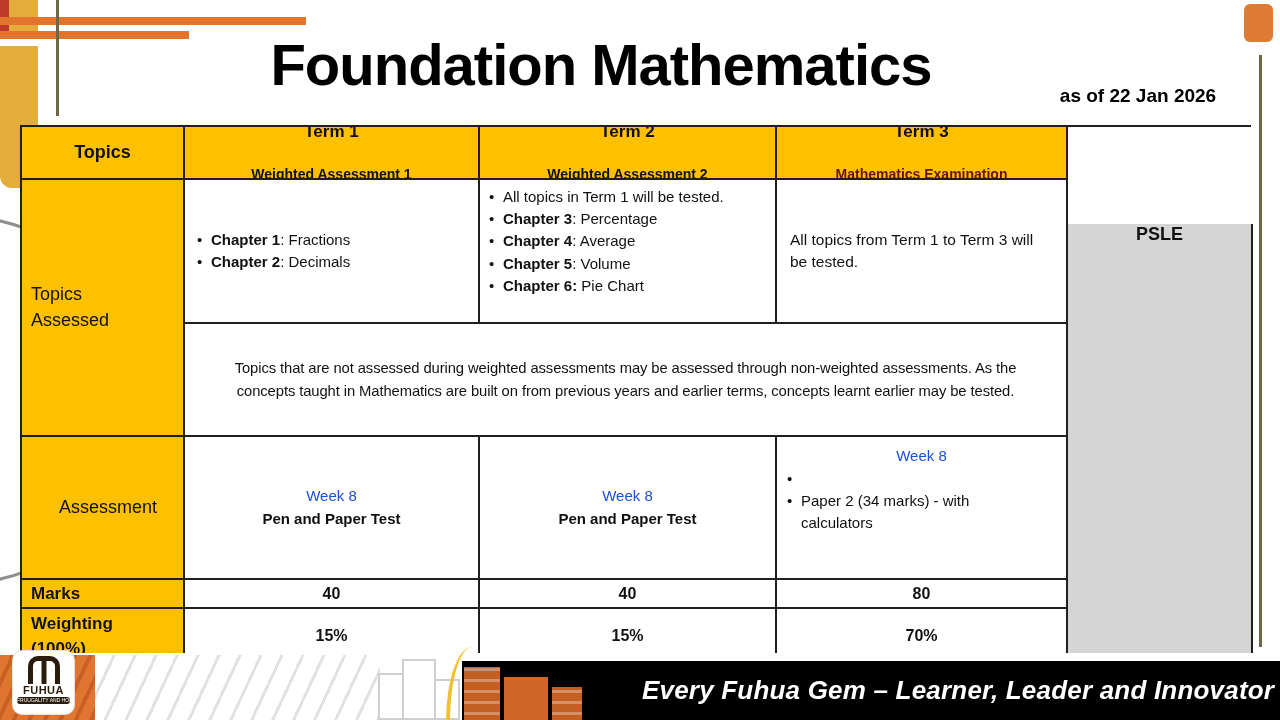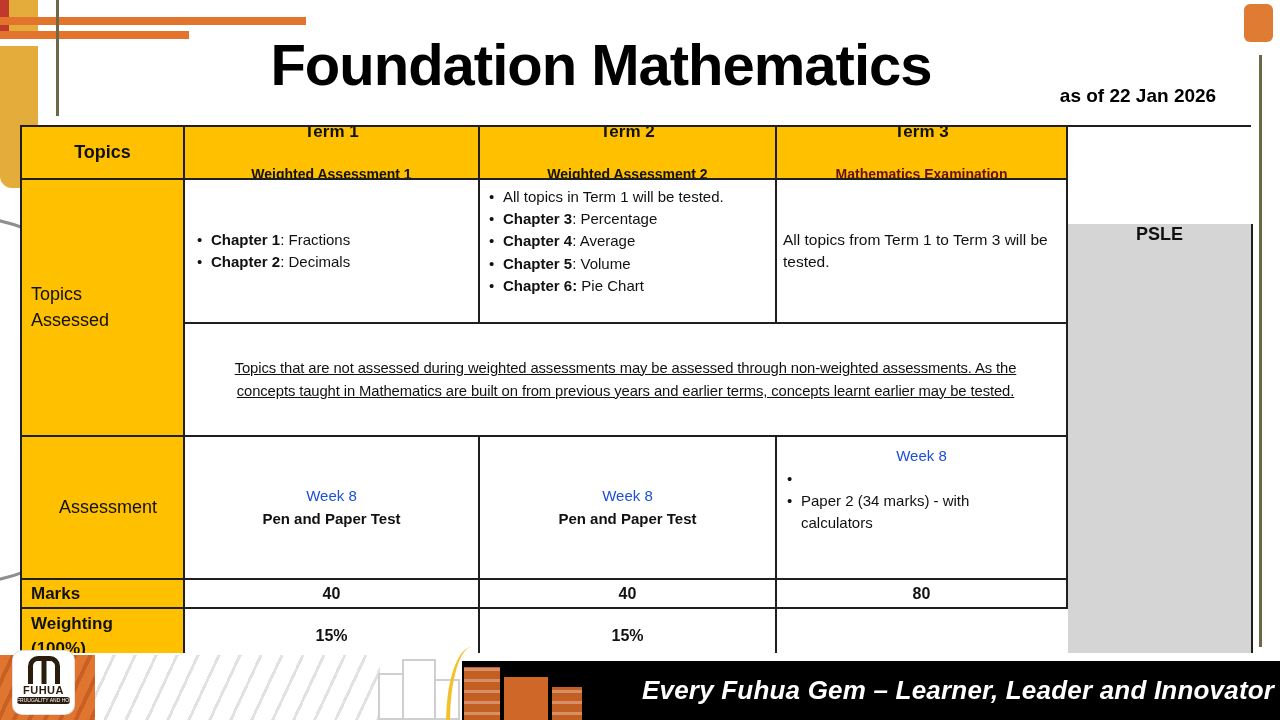--- a/index.html
+++ b/index.html
@@ -40,30 +40,30 @@
   .hdr .s{font-size:14px;margin-top:24px;}
   .sub-red{color:#661111;}
   .hdr-topics{display:flex;align-items:center;justify-content:center;font-weight:bold;font-size:18px;}
 
   .label-cell{display:flex;flex-direction:column;justify-content:center;padding-left:9px;
               font-size:18px;line-height:1.4;}
   .label-bold{font-weight:bold;font-size:17px;}
 
   .topics-label{grid-column:1;grid-row:2/4;}
   .note-cell{grid-column:2/5;grid-row:3;display:flex;align-items:center;justify-content:flex-end;
-             text-align:center;font-size:14.8px;line-height:1.55;padding:4px 34px;letter-spacing:-0.1px;text-decoration:underline;}
+             text-align:center;font-size:14.8px;line-height:1.55;padding:4px 34px;letter-spacing:-0.1px;}
   .psle-cell{grid-column:5;grid-row:2/7;display:flex;align-items:flex-start;justify-content:center;
              font-size:18px;font-weight:bold;margin-top:44px;}
 
   .bullets{list-style:none;margin:0;padding:6px 6px 6px 9px;font-size:15px;line-height:1.48;}
   .bullets li{display:flex;}
   .bullets .mk{width:14px;flex:0 0 14px;}
   .cell-vcenter{display:flex;flex-direction:column;justify-content:center;}
   .t1-topics .bullets{padding-left:12px;}
-  .t3-topics{display:flex;align-items:center;padding:0 6px;font-size:15.5px;line-height:1.45;}
+  .t3-topics{display:flex;align-items:center;padding:0 13px;font-size:15.5px;line-height:1.45;}
 
   .assess{display:flex;flex-direction:column;justify-content:center;align-items:center;
           font-size:15px;line-height:1.5;text-align:center;}
   .assess .wk{color:#1d4ed8;font-weight:normal;}
   .assess .tp{font-weight:bold;}
   .assess3{justify-content:flex-start;padding-top:8px;}
   .assess3 .bullets{text-align:left;padding-top:0;width:100%;padding-left:10px;}
   .assess3 .l{display:block;}
 
   .val{display:flex;align-items:center;justify-content:center;font-size:16px;font-weight:bold;}
@@ -223,20 +223,21 @@
     <div class="cell val" style="grid-column:2;grid-row:5;">40</div>
     <div class="cell val" style="grid-column:3;grid-row:5;">40</div>
     <div class="cell val" style="grid-column:4;grid-row:5;">80</div>
 
     <div class="cell gold label-cell label-bold" style="grid-column:1;grid-row:6;line-height:1.5;">
       <span>Weighting</span>
       <span>(100%)</span>
     </div>
     <div class="cell val" style="grid-column:2;grid-row:6;">15%</div>
     <div class="cell val" style="grid-column:3;grid-row:6;">15%</div>
+    <div class="cell val" style="grid-column:4;grid-row:6;">70%</div>
   </div>
 
   <div class="footer">
     <div class="stripe-orange"></div>
     <div class="stripe-gray"></div>
     <div class="city-gray">
       <div class="cg cg1"></div>
       <div class="cg cg2"></div>
       <div class="cg cg3"></div>
     </div>

